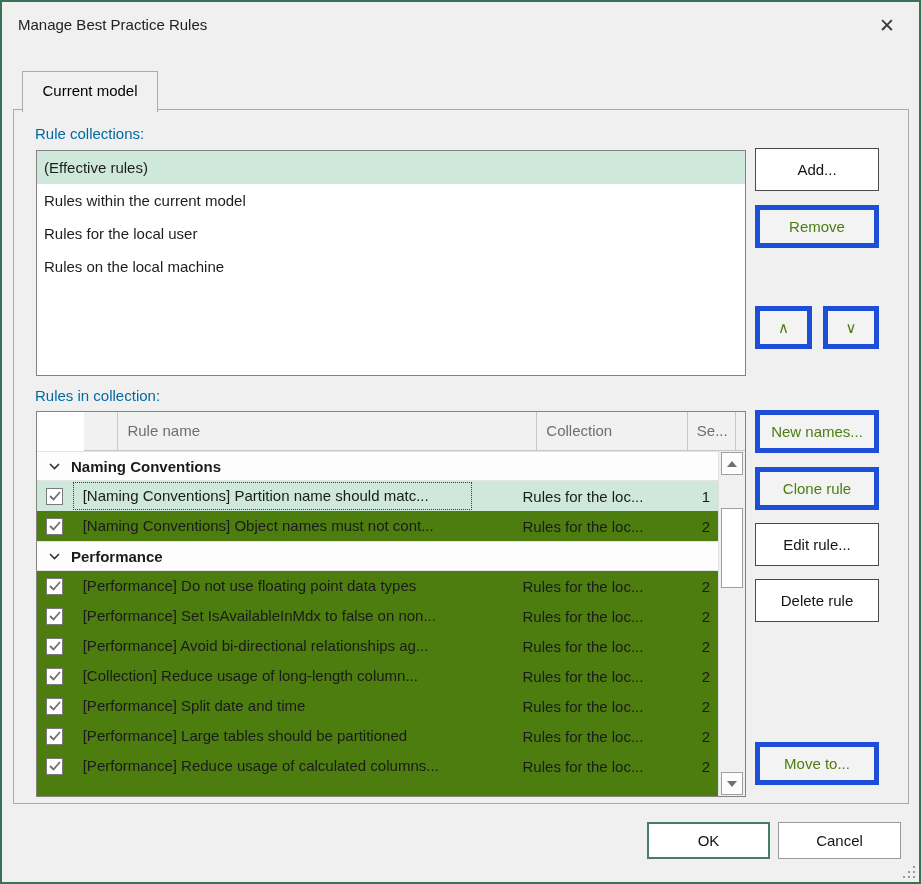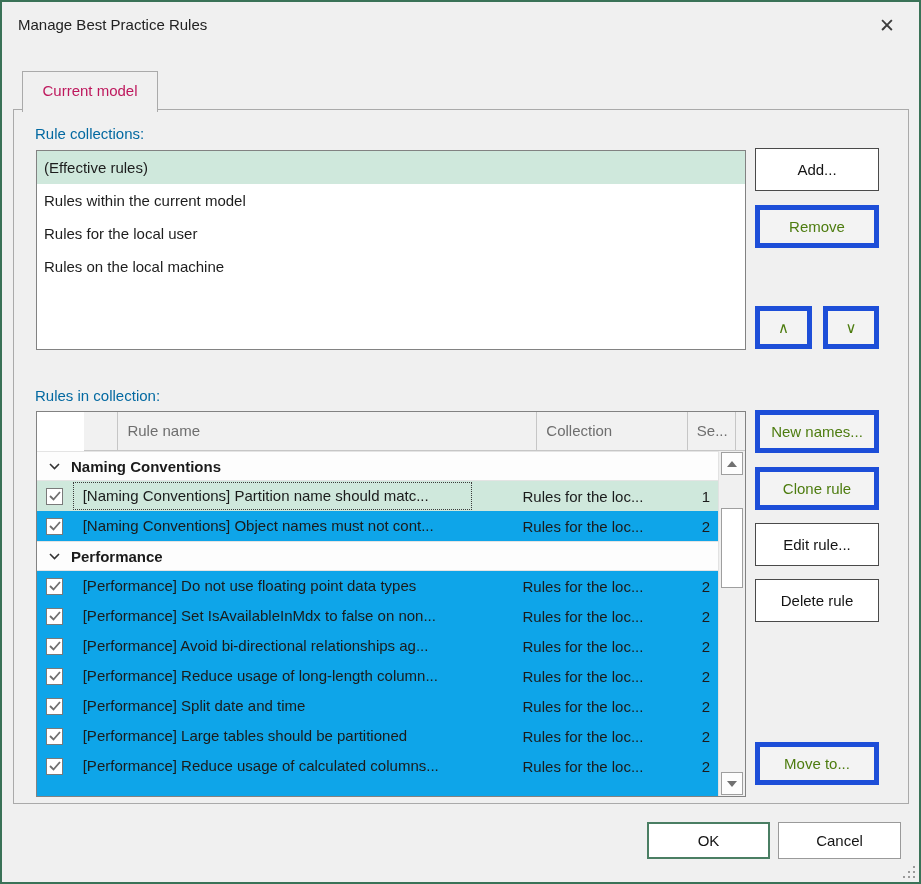--- a/index.html
+++ b/index.html
@@ -2,28 +2,28 @@
 <html><head>
 <meta charset="utf-8">
 <style>
   html,body{margin:0;padding:0;background:#d8d8d8;font-family:"Liberation Sans",sans-serif;}
   .window{position:relative;width:921px;height:884px;background:#f0f0f0;border:2px solid #3a7257;box-sizing:border-box;overflow:hidden;}
   
   .titlebar{position:absolute;left:0;top:0;right:0;height:48px;}
   .title{position:absolute;left:16px;top:14px;font-size:15px;color:#222;white-space:nowrap;}
   .close-btn{position:absolute;right:18px;top:10px;width:28px;height:28px;border:none;background:transparent;font-size:19px;color:#3b3b3b;cursor:pointer;line-height:28px;text-align:center;padding:0;}
   
-  .tab{position:absolute;left:20px;top:69px;width:136px;height:41px;background:#f0f0f0;border:1px solid #aaaaaa;border-bottom:none;box-sizing:border-box;z-index:2;font-size:15px;color:#be185d;display:flex;align-items:center;justify-content:center;padding-bottom:4px;}
+  .tab{position:absolute;left:20px;top:69px;width:136px;height:41px;background:#f0f0f0;border:1px solid #aaaaaa;border-bottom:none;box-sizing:border-box;z-index:2;font-size:15px;color:#000000;display:flex;align-items:center;justify-content:center;padding-bottom:4px;}
   .tab-panel{position:absolute;left:11px;top:107px;width:896px;height:695px;border:1px solid #aaaaaa;box-sizing:border-box;background:#f0f0f0;z-index:1;}
   
   .field-label{position:absolute;font-size:15px;color:#0369a1;white-space:nowrap;}
   .lbl-collections{left:21px;top:15px;}
   .lbl-rules{left:21px;top:277px;}
   
-  .listbox{position:absolute;left:22px;top:40px;width:710px;height:200px;background:#ffffff;border:1px solid #828282;box-sizing:border-box;overflow:hidden;}
+  .listbox{position:absolute;left:22px;top:40px;width:710px;height:226px;background:#ffffff;border:1px solid #828282;box-sizing:border-box;overflow:hidden;}
   .list-item{height:33px;line-height:33px;padding-left:7px;font-size:15px;color:#1d1d1d;white-space:nowrap;cursor:default;}
   .list-item.selected{background:#cfe8dc;}
   
   .btn{position:absolute;box-sizing:border-box;font-family:"Liberation Sans",sans-serif;font-size:15px;text-align:center;cursor:pointer;}
   .btn.on{background:#ffffff;border:1px solid #4a4a4a;color:#141414;}
   .btn.off{background:#f3f3f3;border:5px solid #1d4ed8;color:#4d7c0f;cursor:default;}
   .side{left:741px;width:124px;height:43px;}
   .b-add{top:38px;}
   .b-remove{top:95px;}
   .b-up{left:741px;width:57px;height:43px;top:196px;}
@@ -35,21 +35,21 @@
   .b-move{top:632px;}
   
   .grid{position:absolute;left:22px;top:301px;width:710px;height:386px;background:#ffffff;border:1px solid #828282;box-sizing:border-box;overflow:hidden;padding-left:47px;}
   .grid-header{display:flex;height:39px;background:#f1f1f1;border-bottom:1px solid #c6c6c6;box-sizing:border-box;}
   .hcell{font-size:15px;color:#6e6e6e;line-height:38px;padding-left:9px;border-right:1px solid #c6c6c6;box-sizing:border-box;white-space:nowrap;overflow:hidden;}
   .h-cb{width:36px;padding-left:0;}
   .h-name{width:438px;}
   .h-coll{width:157px;}
   .h-sev{width:50px;}
   .h-sbar{flex:1;border-right:none;}
-  .grid-body{position:absolute;left:0;top:39px;right:27px;bottom:0;background:#0ea5e9;}
+  .grid-body{position:absolute;left:0;top:39px;right:27px;bottom:0;background:#4d7c0f;}
   .row{display:flex;align-items:center;height:30px;box-sizing:border-box;font-size:15px;color:#1b1b1b;}
   .row.group{border-top:1px solid #e4e4e4;border-bottom:1px solid #e4e4e4;background:#fdfdfd;font-weight:bold;}
   .row.group .chev{width:16px;margin-left:12px;display:flex;align-items:center;}
   .row.group .gname{margin-left:6px;white-space:nowrap;}
   .row.selected{background:#cfe8dc;}
   .cell-cb{width:36px;display:flex;justify-content:center;align-items:center;box-sizing:border-box;}
   .cbx{width:17px;height:17px;background:#fff;border:1px solid #7a7a7a;box-sizing:border-box;display:flex;align-items:center;justify-content:center;}
   .cell-name{width:402px;padding-left:9px;white-space:nowrap;overflow:hidden;box-sizing:border-box;height:28px;line-height:26px;border:1px solid transparent;}
   .row.selected .cell-name{border:1px dotted #3c3c3c;}
   .cell-coll{width:157px;padding-left:4px;white-space:nowrap;overflow:hidden;box-sizing:border-box;margin-left:47px;}
@@ -183,21 +183,21 @@
             <div class="cell-sev">2</div>
           </div>
           <div class="row">
             <div class="cell-cb">
               <span class="cbx">
                 <svg width="12" height="10" viewBox="0 0 12 10">
                   <polyline points="1,5 4.5,8.5 11,1" fill="none" stroke="#6f6f6f" stroke-width="1.8"></polyline>
                 </svg>
               </span>
             </div>
-            <div class="cell-name">[Performance] Reduce usage of long-length column...</div>
+            <div class="cell-name">[Collection] Reduce usage of long-length column...</div>
             <div class="cell-coll">Rules for the loc...</div>
             <div class="cell-sev">2</div>
           </div>
           <div class="row">
             <div class="cell-cb">
               <span class="cbx">
                 <svg width="12" height="10" viewBox="0 0 12 10">
                   <polyline points="1,5 4.5,8.5 11,1" fill="none" stroke="#6f6f6f" stroke-width="1.8"></polyline>
                 </svg>
               </span>

